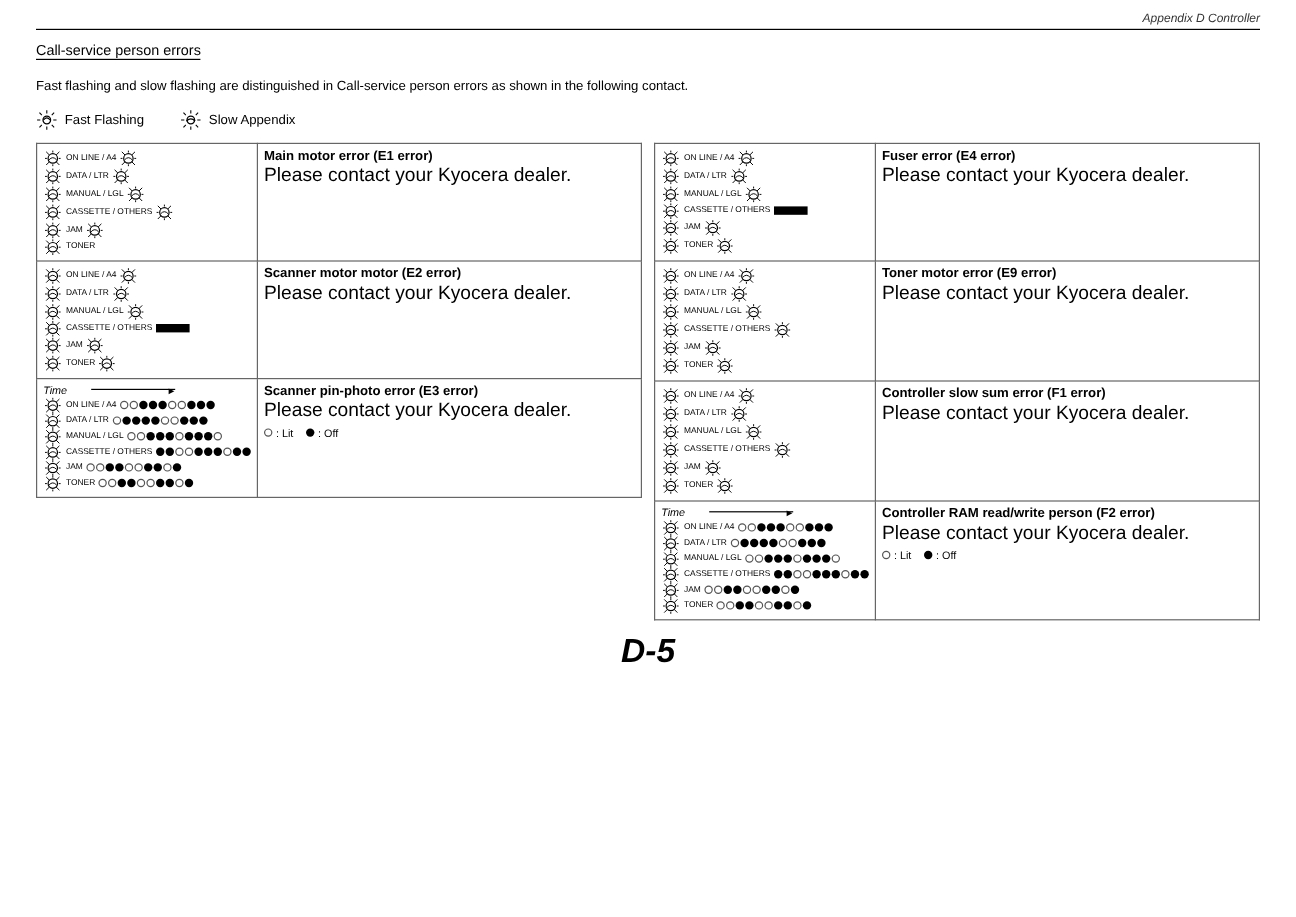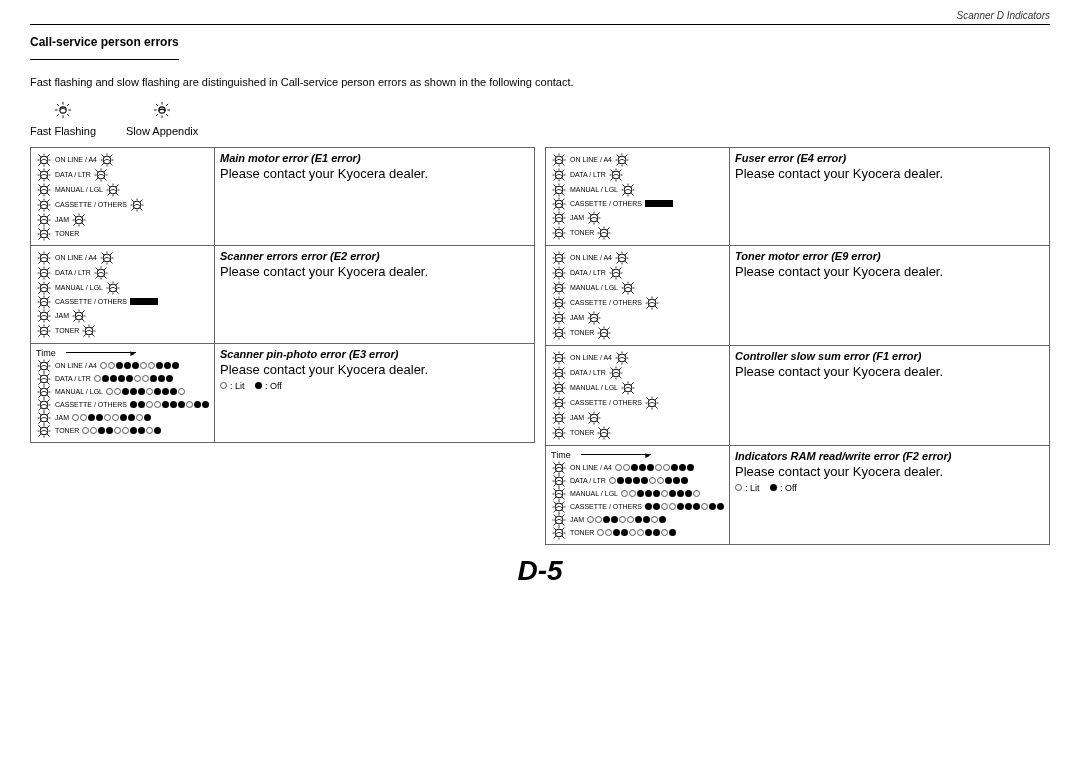--- a/index.html
+++ b/index.html
@@ -22,44 +22,43 @@
       margin-bottom: 10px;
     }
     .page-footer {
       text-align: center;
       font-size: 28px;
       font-style: italic;
       margin-top: 10px;
       font-weight: bold;
     }
     .section-title {
-      font-weight: bold;
+      font-weight: normal;
       font-size: 12px;
       margin-bottom: 6px;
       border-bottom: 1px solid #000;
-      padding-bottom: 10px;
+      padding-bottom: 0;
       display: inline-block;
     }
     .intro-text {
       font-size: 11px;
       margin-bottom: 10px;
       line-height: 1.5;
     }
     .legend {
       display: flex;
       align-items: center;
       gap: 30px;
       margin-bottom: 10px;
       font-size: 11px;
     }
     .legend-item {
       display: flex;
       align-items: center;
       gap: 6px;
-      flex-direction: column;
     }
 
     .main-content {
       display: flex;
       gap: 10px;
     }
     .left-col, .right-col {
       flex: 1;
     }
     .error-table {
@@ -74,24 +73,23 @@
       padding: 4px 5px;
     }
     .indicator-cell {
       width: 100px;
       padding: 3px 4px;
     }
     .error-title {
       font-weight: bold;
       font-size: 11px;
       margin-bottom: 2px;
-      font-style: italic;
     }
     .error-desc {
-      font-size: 13px;
+      font-size: 16px;
     }
     .indicator-row {
       display: flex;
       align-items: center;
       gap: 3px;
       margin: 1px 0;
       font-size: 7.5px;
       white-space: nowrap;
     }
     .ind-icon {
@@ -124,30 +122,31 @@
       border-radius: 50%;
       display: inline-block;
     }
     .dot-filled { background: #000; }
     .dot-empty { background: #fff; border: 1px solid #555; }
     .time-arrow {
       font-size: 9px;
       margin-bottom: 2px;
       display: flex;
       align-items: center;
-      gap: 8px;
+      gap: 18px;
+      font-style: italic;
     }
     
     svg.sun { width: 18px; height: 18px; }
   </style>
 </head>
 <body>
 
 <div class="page-header">
-  <span>Scanner D  Indicators</span>
+  <span>Appendix D  Controller</span>
 </div>
 
 <div style="margin-bottom:8px;">
   <span class="section-title">Call-service person errors</span>
 </div>
 
 <p class="intro-text">Fast flashing and slow flashing are distinguished in Call-service person errors as shown in the following contact.</p>
 
 <div class="legend">
   <div class="legend-item">
@@ -521,21 +520,21 @@
     <line x1="1.5" y1="1.5" x2="4.256" y2="4.256" stroke="#000" stroke-width="0.8"></line>
     <line x1="12.5" y1="12.5" x2="9.744" y2="9.744" stroke="#000" stroke-width="0.8"></line>
     <line x1="12.5" y1="1.5" x2="9.744" y2="4.256" stroke="#000" stroke-width="0.8"></line>
     <line x1="1.5" y1="12.5" x2="4.256" y2="9.744" stroke="#000" stroke-width="0.8"></line>
     <path d="M3.8639999999999994 8.176 Q7 4.648 10.136000000000001 8.176" fill="none" stroke="#000" stroke-width="0.8"></path>
   </svg>
                 </div>
               </div>
             </td>
             <td>
-              <div class="error-title">Scanner errors error (E2 error)</div>
+              <div class="error-title">Scanner motor motor (E2 error)</div>
               <div class="error-desc">Please contact your Kyocera dealer.</div>
             </td>
           </tr>
           <tr>
             <td class="indicator-cell">
               <div style="min-width:95px;">
                 <div class="time-arrow">
       <span style="font-size:9px">Time</span>
       <span style="display:inline-block;width:70px;height:1px;background:#000;position:relative;margin-left:2px;">
         <span style="position:absolute;right:-1px;top:-3px;font-size:8px">►</span>
@@ -1457,21 +1456,21 @@
                     <span class="dot dot-empty"></span>
                     <span class="dot dot-filled"></span>
                     <span class="dot dot-filled"></span>
                     <span class="dot dot-empty"></span>
                     <span class="dot dot-filled"></span>
                   </span>
                 </div>
               </div>
             </td>
             <td>
-              <div class="error-title">Indicators RAM read/write error (F2 error)</div>
+              <div class="error-title">Controller RAM read/write person (F2 error)</div>
               <div class="error-desc">Please contact your Kyocera dealer.</div>
               <div style="margin-top:4px;font-size:9px;">
         <span style="display:inline-flex;align-items:center;gap:3px;">
           <span class="dot dot-empty"></span>: Lit
         </span>
         <span style="margin-left:8px;display:inline-flex;align-items:center;gap:3px;">
           <span class="dot dot-filled"></span>: Off
         </span>
       </div>
             </td>

